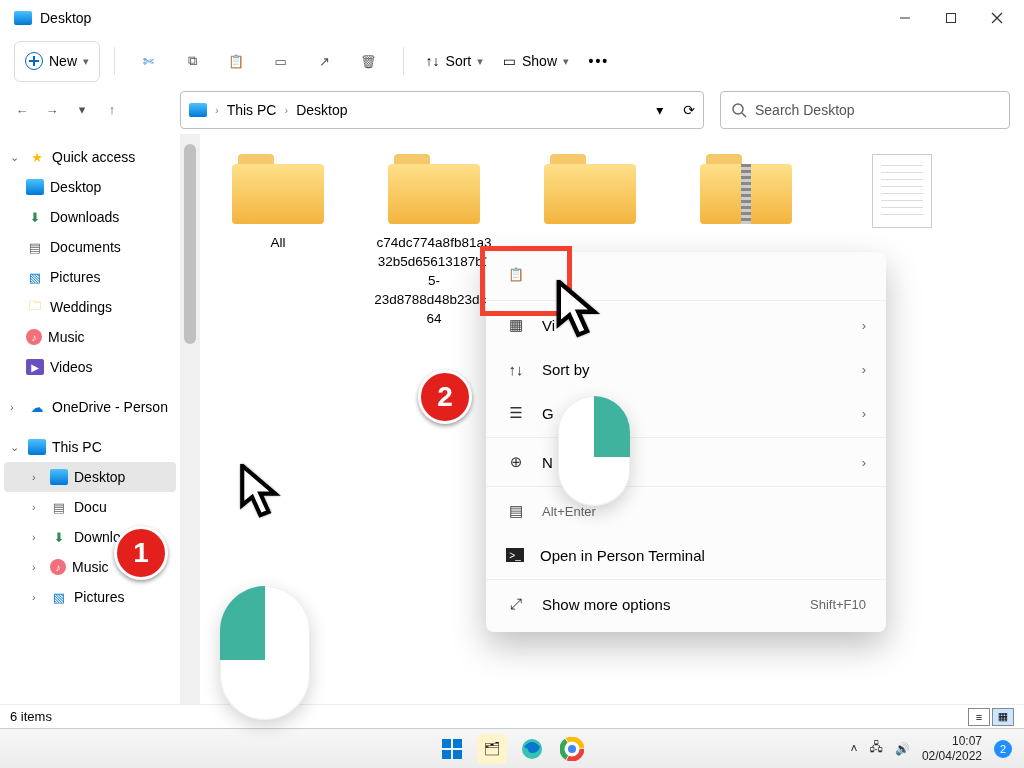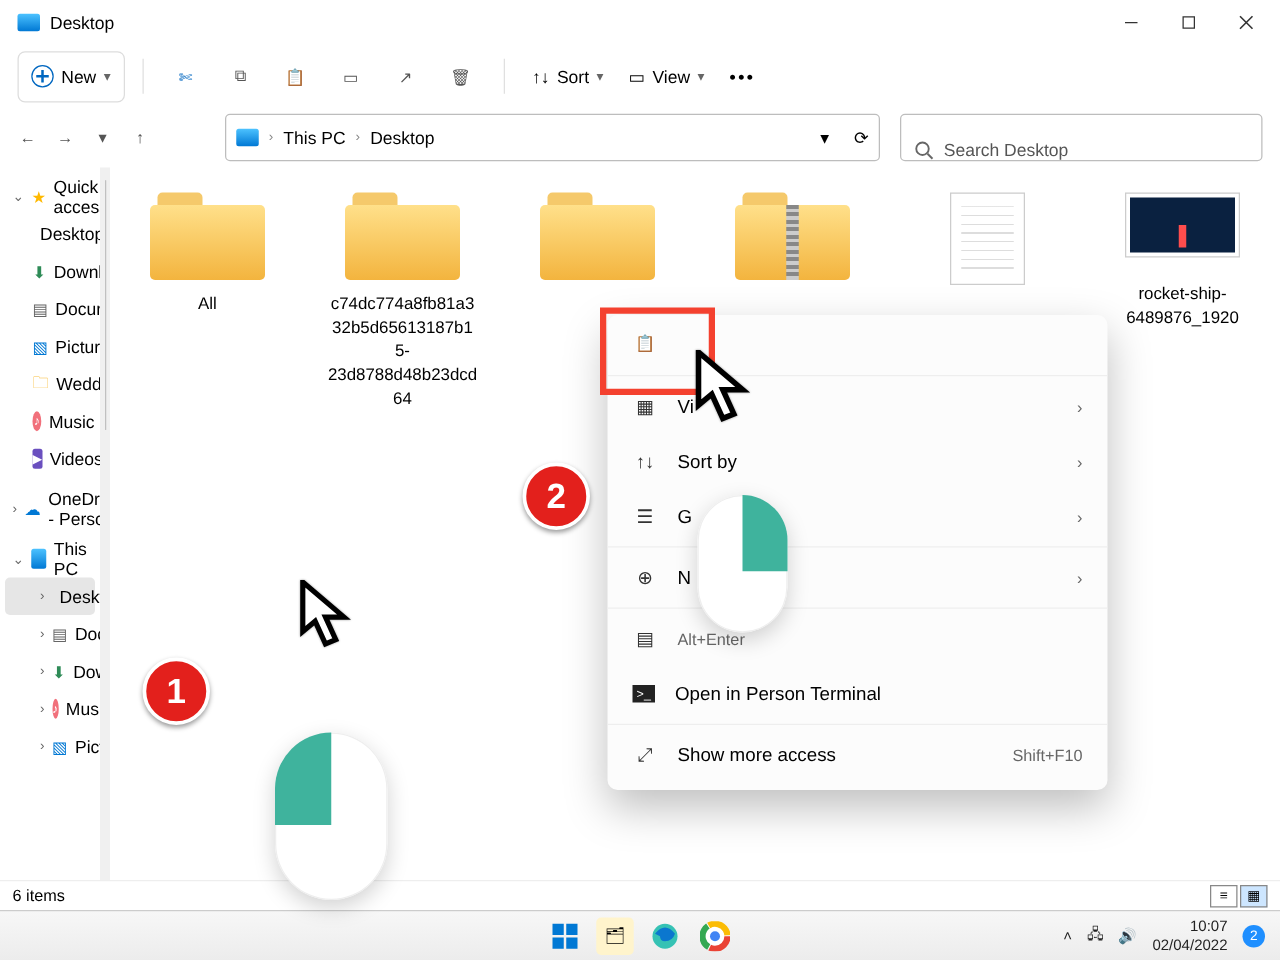--- a/index.html
+++ b/index.html
@@ -27,21 +27,21 @@
   .toolbar .ellipsis { letter-spacing: 2px; font-weight: bold; }
 
   
   .addr-row { height: 48px; display: flex; align-items: center; padding: 0 14px; gap: 16px; border-bottom: 1px solid #fff; }
   .nav-arrows { display: flex; align-items: center; gap: 14px; color: #555; width: 150px; }
   .nav-arrows span { width: 16px; display:flex; align-items:center; justify-content:center;}
   .addr-bar { flex: 1; height: 38px; border: 1px solid #bdbdbd; border-radius: 4px; display: flex; align-items: center; padding: 0 8px; gap: 8px; font-size: 14px; }
   .addr-bar .mini-icon { width: 18px; height: 14px; background: linear-gradient(#4cc2ff,#0078d4); border-radius: 2px; }
   .addr-bar .crumbsep { color: #888; font-size: 11px; }
   .addr-bar .spacer { flex: 1; }
-  .search-bar { width: 290px; height: 38px; border: 1px solid #bdbdbd; border-radius: 4px; display: flex; align-items: flex-end; padding: 0 10px; gap: 8px; color: #555; font-size: 14px; }
+  .search-bar { width: 290px; height: 38px; border: 1px solid #bdbdbd; border-radius: 4px; display: flex; align-items: center; padding: 0 10px; gap: 8px; color: #555; font-size: 14px; }
   .search-bar .mag { width: 16px; height: 16px; }
 
   
   .body { position: absolute; top: 134px; bottom: 64px; left: 0; right: 0; display: flex; }
   .sidebar { width: 180px; padding: 8px 4px; overflow: hidden; font-size: 14px; }
   .scrollgutter { width: 20px; background: #f0f0f0; position: relative; }
   .scrollgutter .thumb { position: absolute; left: 4px; right: 4px; top: 10px; height: 200px; background: #c0c0c0; border-radius: 6px; }
   .content { flex: 1; position: relative; padding: 10px 12px; }
 
   .tree-row { display: flex; align-items: center; height: 30px; gap: 6px; padding-left: 6px; border-radius: 4px; }
@@ -149,21 +149,21 @@
   <div class="tool-icon">↗</div>
   <div class="tool-icon">🗑</div>
   <div class="sep"></div>
   <div class="label-btn">
     <span>↑↓</span>
     <span>Sort</span>
     <span class="chev">▾</span>
   </div>
   <div class="label-btn">
     <span>▭</span>
-    <span>View</span>
+    <span>Show</span>
     <span class="chev">▾</span>
   </div>
   <div class="label-btn ellipsis">•••</div>
 </div>
 
 <div class="addr-row">
   <div class="nav-arrows">
     <span>←</span>
     <span>→</span>
     <span class="chev">▾</span>
@@ -284,26 +284,20 @@
       <div class="file">
           <div class="folder-glyph zip">
             <div class="zipper"></div>
           </div>
           <div></div>
         </div>
       <div class="file">
           <div class="paper-glyph"></div>
           <div></div>
         </div>
-      <div class="file">
-          <div class="thumb-glyph">
-            <div class="inner"></div>
-          </div>
-          <div>rocket-ship-6489876_1920</div>
-        </div>
     </div>
   </div>
 </div>
 
 <div class="ctx">
   <div class="top-row">
     <div class="slot" style="color:#0067c0;">📋</div>
   </div>
   <hr>
   <div class="row">
@@ -332,21 +326,21 @@
       <span class="lead">▤</span>
       <span class="trail">Alt+Enter</span>
     </div>
   <div class="row">
       <span class="lead" style="background:#222;color:#fff;width:18px;height:14px;font-size:10px;">&gt;_</span>
       <span class="lbl">Open in Person Terminal</span>
     </div>
   <hr>
   <div class="row">
       <span class="lead">⤢</span>
-      <span class="lbl">Show more access</span>
+      <span class="lbl">Show more options</span>
       <span class="trail">Shift+F10</span>
     </div>
 </div>
 
 <div class="red-box" style="left:480px; top:246px; width:92px; height:70px;"></div>
 <div class="num-badge" style="left:114px; top:526px;">
     <span>1</span>
   </div>
 <div class="num-badge" style="left:418px; top:370px;">
     <span>2</span>

